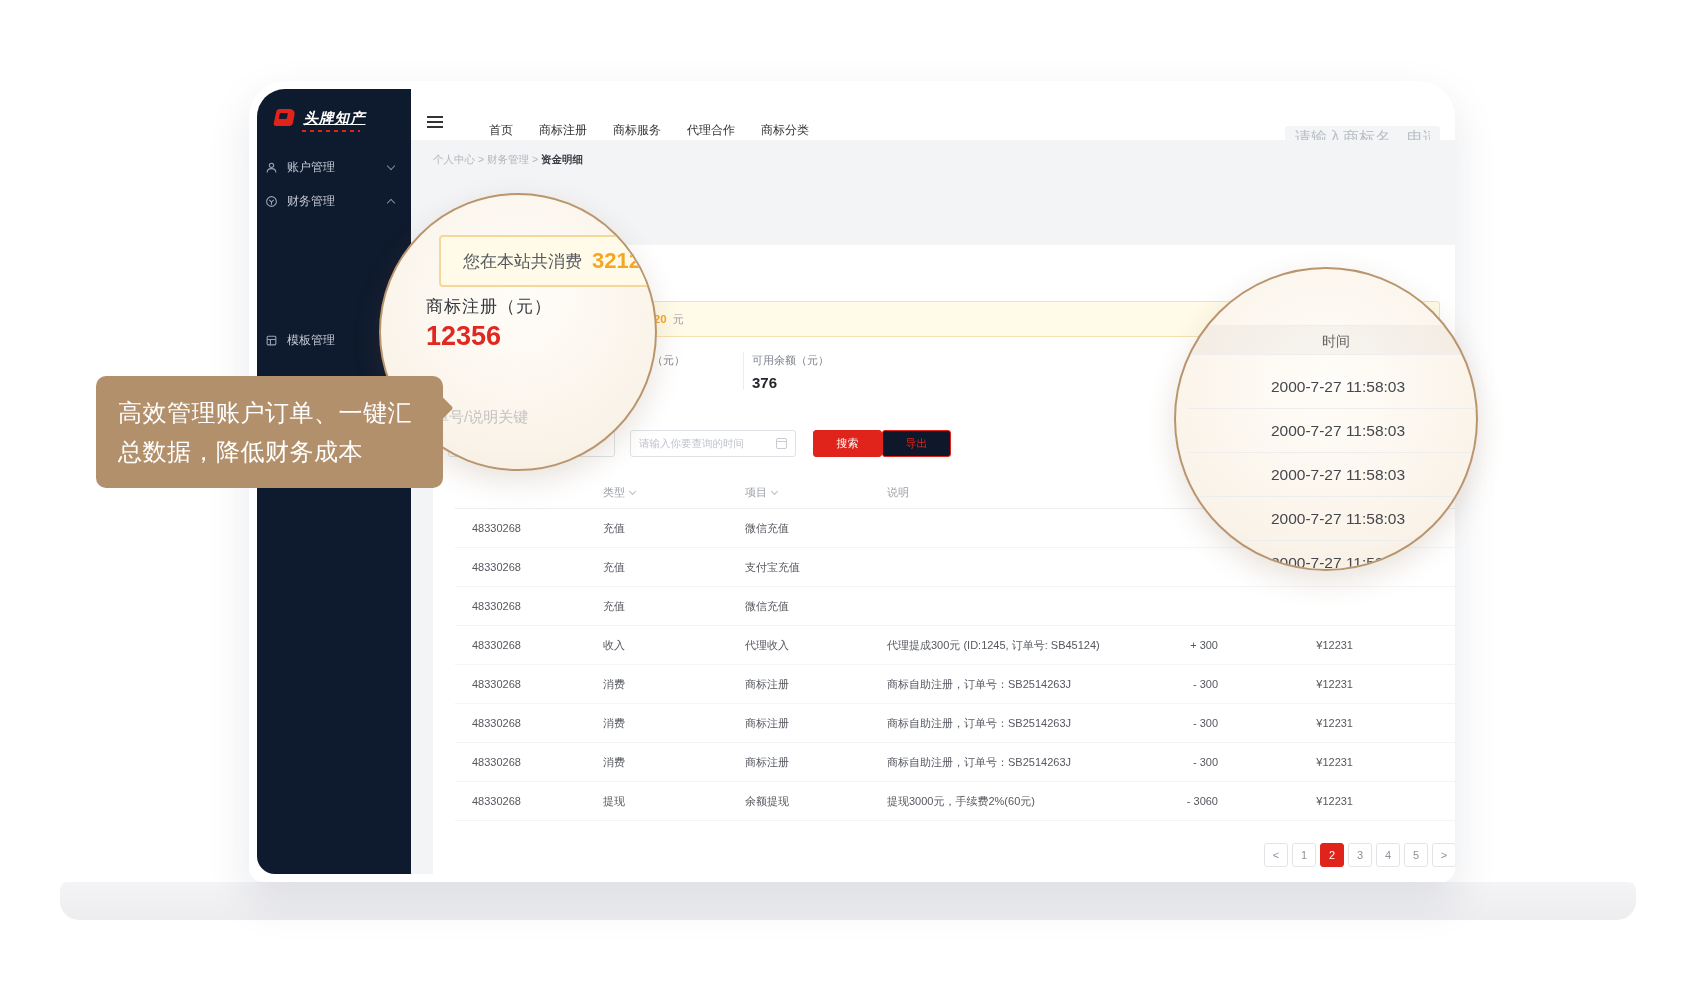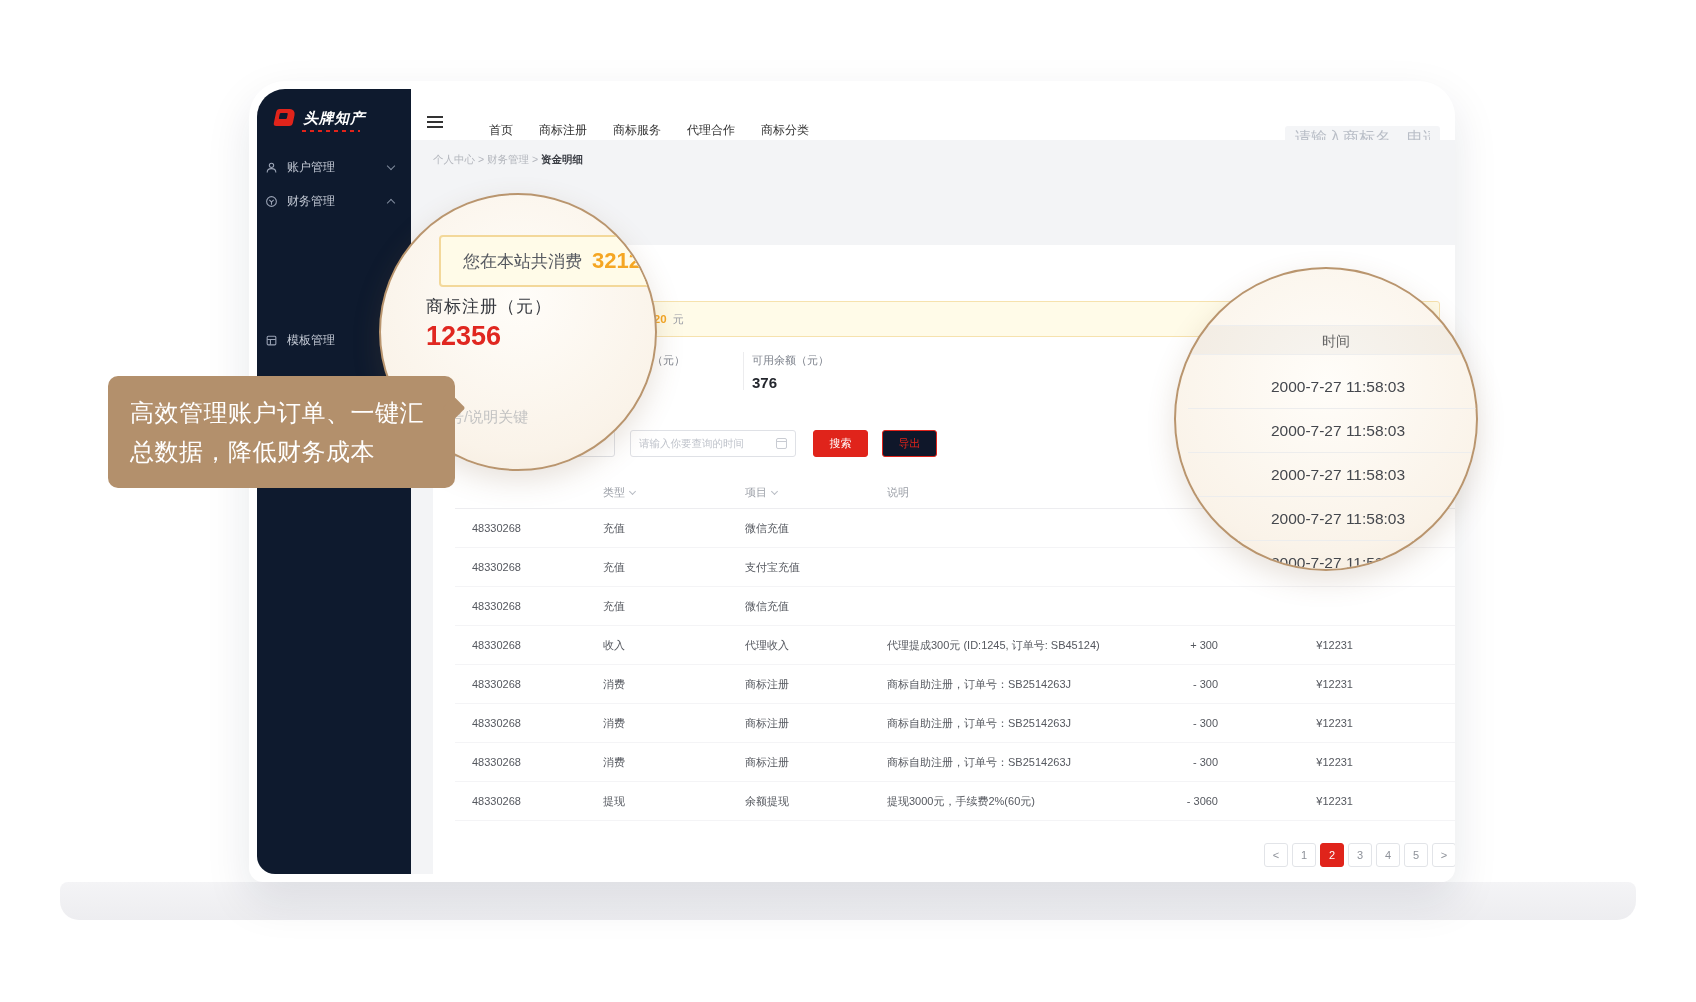--- a/index.html
+++ b/index.html
@@ -14,21 +14,21 @@
     box-shadow:0 18px 45px rgba(20,30,60,.10); }
 
   
   .sidebar { position:absolute; left:8px; top:8px; width:154px; height:785px;
     background:var(--navy,#0e1a2e); border-radius:28px 0 0 18px; }
   .logo { position:relative; height:61px; padding:20px 0 0 18px; }
   .logo-mark { display:inline-block; width:19px; height:17px; background:var(--accent,#e0241b);
     border-radius:3px 6px 3px 3px; transform:skewX(-12deg); position:relative; vertical-align:-3px; }
   .logo-mark::after { content:""; position:absolute; left:4px; top:4px; width:8px; height:6px;
     background:#0e1a2e; border-radius:1px; }
-  .logo-text { color:#fff; font-weight:bold; font-style:italic; font-size:14.5px; letter-spacing:1px; margin-left:5px; }
+  .logo-text { color:#fff; font-weight:bold; font-style:italic; font-size:14.5px; letter-spacing:1px; margin-left:5px;text-decoration:underline; }
   .logo-sub { position:absolute; left:45px; top:41px; width:58px; height:2px;
     background:repeating-linear-gradient(90deg,var(--accent,#e0241b) 0 4px,transparent 4px 8px); }
   .menu { position:relative; }
   .mi { position:relative; height:34px; display:flex; align-items:center; padding-left:8px;
     color:#c3c9d4; font-size:12px; cursor:pointer; }
   .mi svg { width:13px; height:13px; margin-right:9px; flex:none; }
   .mi .chev { position:absolute; right:17px; width:6px; height:6px;
     border-right:1.4px solid #7f8a9c; border-bottom:1.4px solid #7f8a9c; }
   .chev.down { transform:rotate(45deg); margin-top:-3px; }
   .chev.up { transform:rotate(-135deg); margin-top:3px; }
@@ -71,21 +71,21 @@
   .stat3 .s-label { font-size:11px; color:#7d828c; }
   .stat3 .s-value { margin-top:6px; font-size:15px; font-weight:bold; color:#23262d; }
   .f-input { position:absolute; top:185px; height:27px; background:#fff; border:1px solid #dfe1e6;
     border-radius:3px; font-size:10.5px; color:#444; font-family:"Liberation Sans",sans-serif; }
   .f1 { left:15px; width:167px; padding:0 8px; }
   .f1::placeholder { color:#c0c4cc; }
   .f2 { left:197px; width:166px; display:flex; align-items:center; padding:0 8px; cursor:text; }
   .f2 .ph { color:#c0c4cc; flex:1; }
   .cal { position:relative; width:11px; height:11px; border:1px solid #c9ccd3; border-radius:2px; }
   .cal::before { content:""; position:absolute; left:0; right:0; top:2px; height:1px; background:#c9ccd3; }
-  .btn { position:absolute; top:185px; width:55px; height:27px; border-radius:3px; font-size:11px;
+  .btn { position:absolute; top:185px; width:69px; height:27px; border-radius:3px; font-size:11px;
     cursor:pointer; font-family:"Liberation Sans",sans-serif; }
   .btn-search { left:380px; background:var(--accent,#e0241b); border:1px solid var(--accent,#e0241b); color:#fff; }
   .btn-export { left:449px; background:#0f172a; border:1px solid var(--accent,#e0241b); color:var(--accent,#e0241b); }
 
   
   .table { position:absolute; left:22px; top:232px; width:1000px; font-size:11px; }
   .trow, .thead { display:grid; grid-template-columns:148px 142px 142px 246px 85px 135px auto; align-items:center; }
   .thead { height:32px; color:#9a9ea6; border-bottom:1px solid #ededf0; }
   .thead .th { display:flex; align-items:center; gap:5px; cursor:pointer; }
   .thead .schev { width:5px; height:5px; border-right:1.2px solid #b8bcc4; border-bottom:1.2px solid #b8bcc4;
@@ -119,21 +119,21 @@
     text-align:center; font-size:14px; color:#666; transform:translateX(10px); }
   .zt-rows { position:absolute; left:0; right:0; top:96px; }
   .zt-row { height:44px; line-height:44px; text-align:center; font-size:15.5px; color:#44474d;
     border-bottom:1px solid #ededed; transform:translateX(12px); white-space:nowrap; }
 
   
   .callout { position:absolute; background:var(--tan,#b3906c); color:#fff; border-radius:10px;
     padding:17px 22px; font-size:24px; line-height:39px; z-index:8; letter-spacing:.5px; }
   .callout::after { content:""; position:absolute; right:-7px; width:16px; height:16px;
     background:var(--tan,#b3906c); transform:rotate(45deg); border-radius:2px; }
-  .co-left { left:108px; top:376px; width:347px; }
+  .co-left { left:96px; top:376px; width:347px; }
   .co-left::after { top:24px; }
   .co-right { left:897px; top:446px; width:340px; }
   .co-right::after { top:32px; }
 </style>
 </head>
 <body>
 
 <div id="canvas">
   <div class="base-bar"></div>
 

